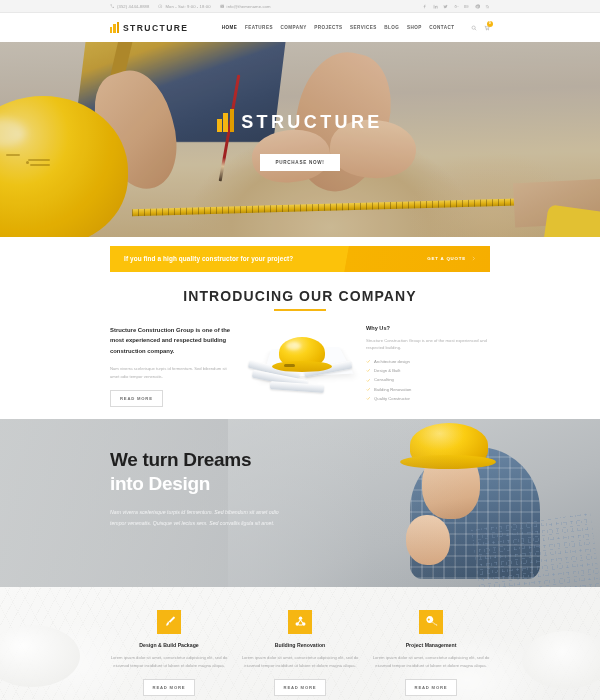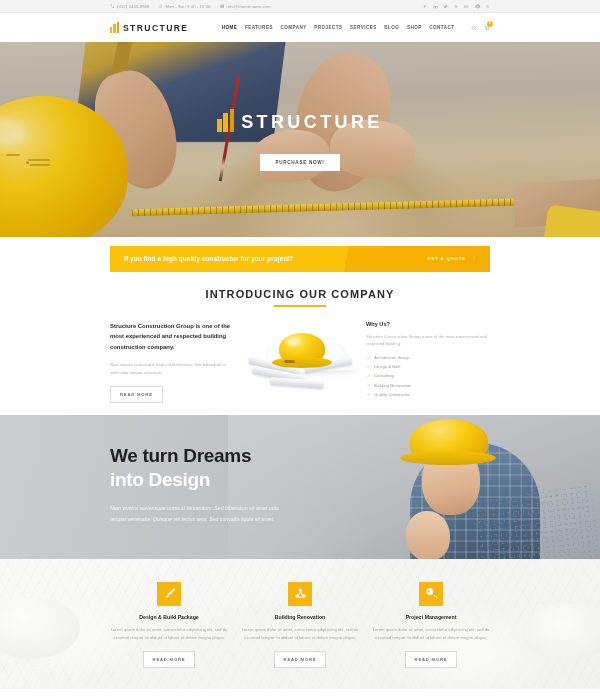--- a/index.html
+++ b/index.html
@@ -132,21 +132,21 @@
     background:linear-gradient(100deg,#fcc20a 0%,#fcc20a 62%,#f7b300 62.2%, #f6ae00 100%);
   }
   .cta-text { font-size:6.4px; font-weight:bold; color:#fff; letter-spacing:.1px; white-space:nowrap; z-index:1; }
   .cta-btn { display:flex; align-items:center; gap:5px; z-index:1; cursor:pointer; }
   .cta-btn span { font-size:4.4px; font-weight:bold; color:#fff; letter-spacing:.8px; white-space:nowrap; }
   .cta-arrow { width:5px; height:5px; stroke:#fff; stroke-width:1.8; fill:none; }
 
   
   .intro { background:#fff; padding:8px 0 12px; }
   .sec-head { text-align:center; margin-bottom:14px; }
-  .sec-title { font-size:11px; font-weight:bold; letter-spacing:1.1px; color:#2b2b2b; }
+  .sec-title { font-size:14px; font-weight:bold; letter-spacing:1.1px; color:#2b2b2b; }
   .sec-rule { width:52px; height:2px; background:#f6b612; margin:4.5px auto 0; }
   .intro-grid { width:380px; margin:0 auto; display:flex; gap:13px; align-items:flex-start; }
   .col-a { width:125px; }
   .col-b { width:105px; }
   .col-c { width:124px; }
   .lead { font-size:5.9px; font-weight:bold; line-height:1.85; color:#2b2b2b; margin-bottom:8px; }
   .muted { font-size:4.2px; line-height:1.85; color:#b0b0b0; }
   .btn-outline {
     display:inline-block; margin-top:9px; border:1px solid #dadada; background:#fff;
     font-size:4.2px; font-weight:bold; letter-spacing:.8px; color:#6e6e6e;
@@ -183,21 +183,21 @@
   .roll.r3 { left:56px; top:40px; width:48px; height:8px; transform:rotate(-11deg); }
   .roll.r4 { left:22px; top:58px; width:54px; height:8px; transform:rotate(4deg); }
 
   .col-c h4 { font-size:5.6px; font-weight:bold; color:#2b2b2b; margin-bottom:6px; }
   .check-list { margin-top:7px; }
   .check-row { display:flex; align-items:center; gap:3.5px; margin-bottom:4.2px; }
   .chk { width:4.6px; height:4.6px; fill:none; stroke:#f6b612; stroke-width:2.4; }
   .check-row span { font-size:4.2px; color:#9a9a9a; white-space:nowrap; }
 
   
-  .dreams { height:144px; position:relative; overflow:hidden; background:#0f766e; }
+  .dreams { height:168px; position:relative; overflow:hidden; background:#0f766e; }
   .dreams-bg { position:absolute; inset:0; background:linear-gradient(120deg,#c3c5c6 0%,#b5b8ba 38%,#a9aeb2 62%,#9aa0a6 100%); }
   .dr-wall { position:absolute; right:0; top:0; width:62%; height:100%; background:linear-gradient(160deg,#cfd2d3,#b6babd 60%,#9da3a8); }
   .dr-worker {
     position:absolute; right:60px; top:28px; width:130px; height:132px;
     background:linear-gradient(170deg,#6f8aa8 0%,#5b7794 34%,#49617c 70%,#3e5369 100%);
     border-radius:48% 48% 10% 10%;
   }
   .dr-plaid { position:absolute; inset:0; border-radius:48% 48% 10% 10%;
     background:
       repeating-linear-gradient(90deg, rgba(255,255,255,.17) 0 2px, transparent 2px 11px),

